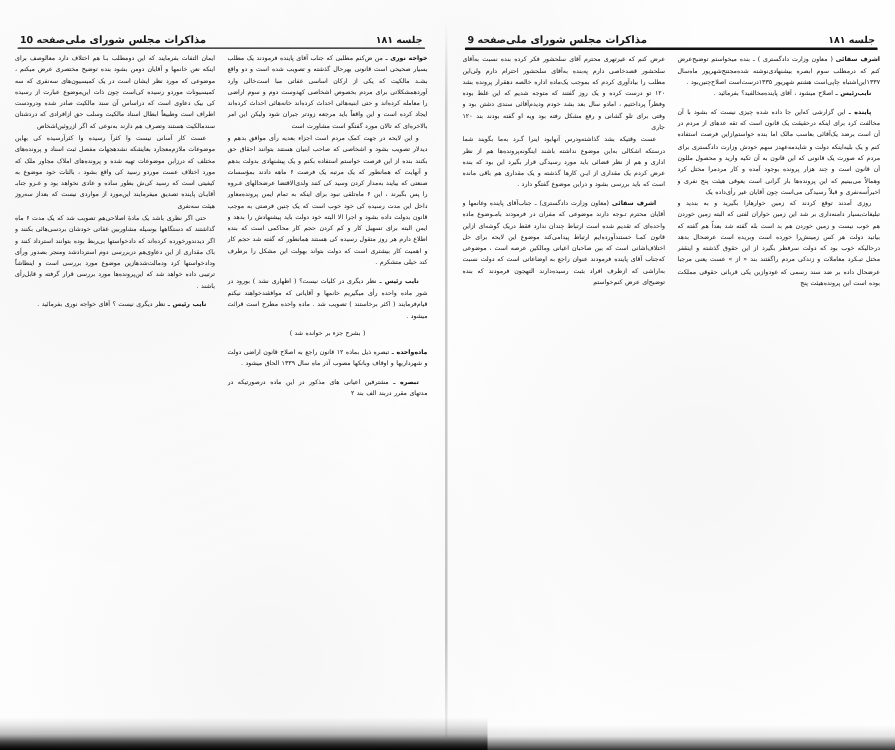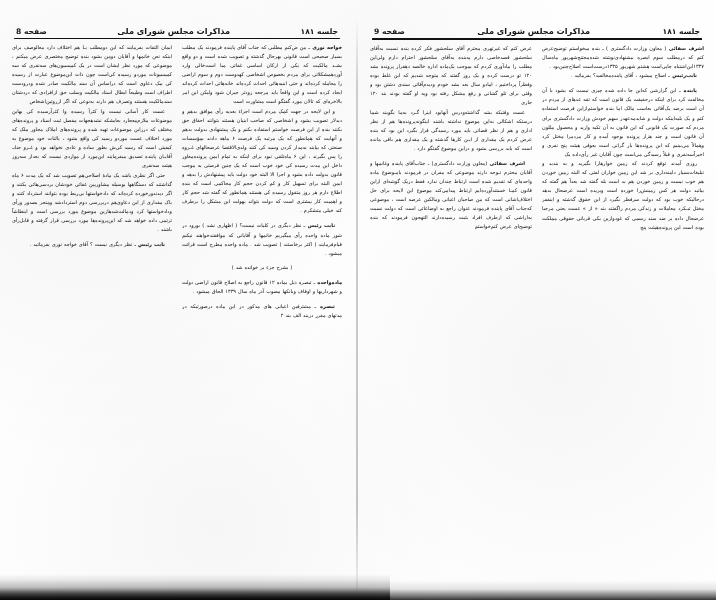--- a/index.html
+++ b/index.html
@@ -91,21 +91,21 @@
     justify-content: space-between;
     font-family: "DejaVu Sans", sans-serif;
     font-size: 7.6px;
     font-weight: 700;
     color: #171717;
     letter-spacing: 0.2px;
     padding: 0 4px 1.5px 4px;
   }
   .running-head .rh-center {
     flex: 1 1 auto;
-    text-align: center;
+    text-align: left;
     font-size: 8.2px;
     letter-spacing: 0.6px;
   }
   .running-head .rh-side {
     flex: 0 0 auto;
     white-space: nowrap;
   }
   .head-rule {
     height: 2.2px;
     background: #121212;
@@ -204,21 +204,21 @@
       </div>
 
     </div>
   </div>
 
   <div class="page" id="page-left">
 
     <div class="running-head">
       <span class="rh-side">جلسه ۱۸۱</span>
       <span class="rh-center">مذاکرات مجلس شورای ملی</span>
-      <span class="rh-side">صفحه 8</span>
+      <span class="rh-side">صفحه 10</span>
     </div>
     <div class="head-rule thin"></div>
 
     <div class="columns">
 
       <div class="col">
         <p class="no-indent">
           <span class="speaker">خواجه نوری ـ</span><span> من ض‌کنم مطلبی که جناب آقای پاینده فرمودند یک مطلب بسیار صحیحی است قانونی بهرحال گذشته و تصویب شده است و دو واقع بشـد مالکیت که یکی از ارکان اساسی غفاتی مبا است‌خالی وارد آوردهمشکلاتی برای مردم بخصوص اشخاصی کهدوست دوم و سوم اراضی را معامله کرده‌اند و حتی ابنیه‌هائی احداث کرده‌اند خانه‌هائی احداث کرده‌اند ایجاد کرده است و این واقعاً باید مرجعه زودتر جبران شود ولیکن این امر بالاخره‌ای که تالان مورد گفتگو است مشاورت است</span>
         </p>
         <p>

